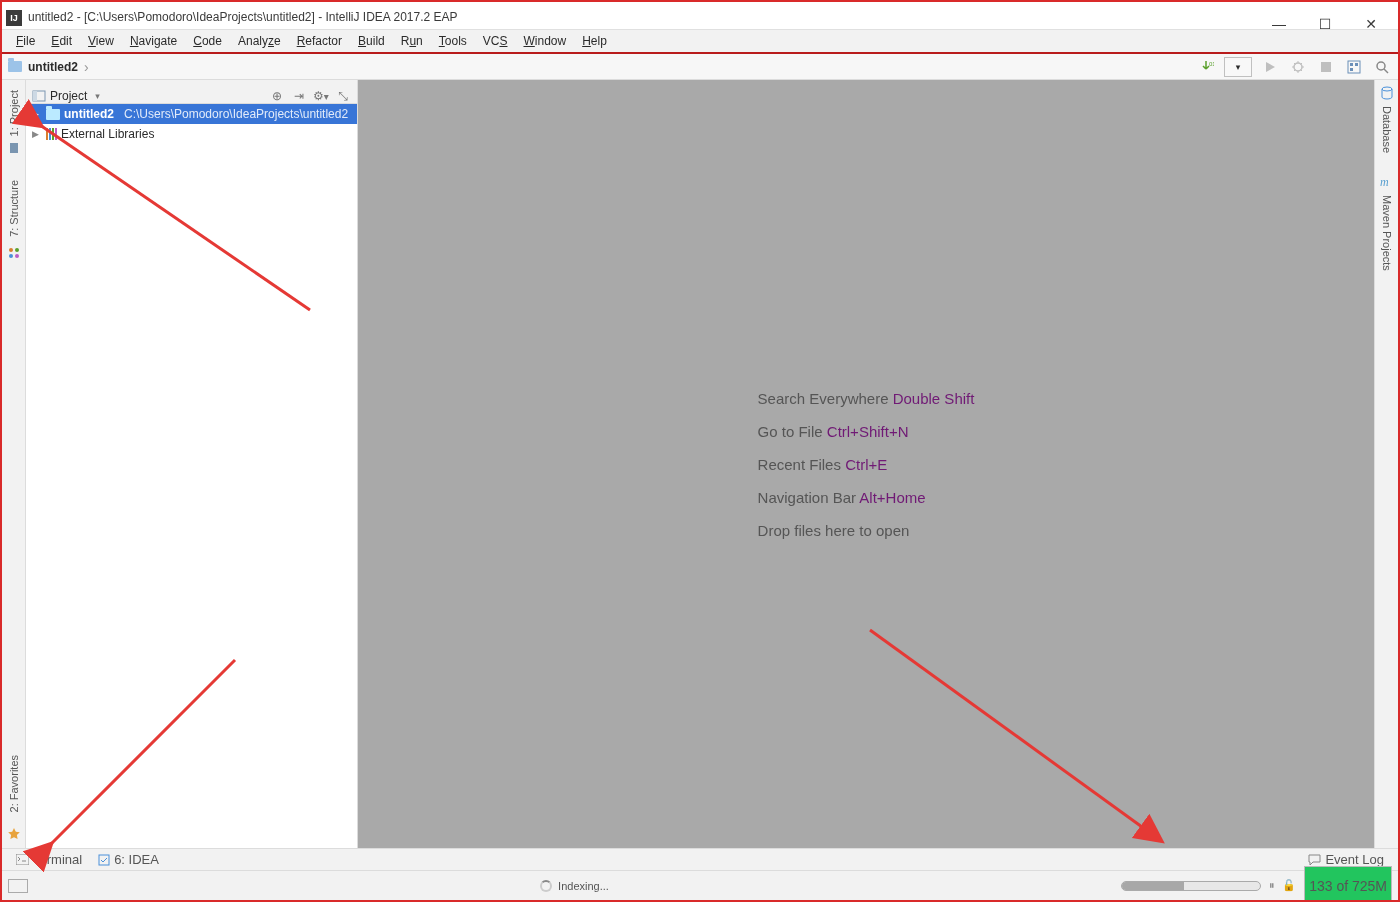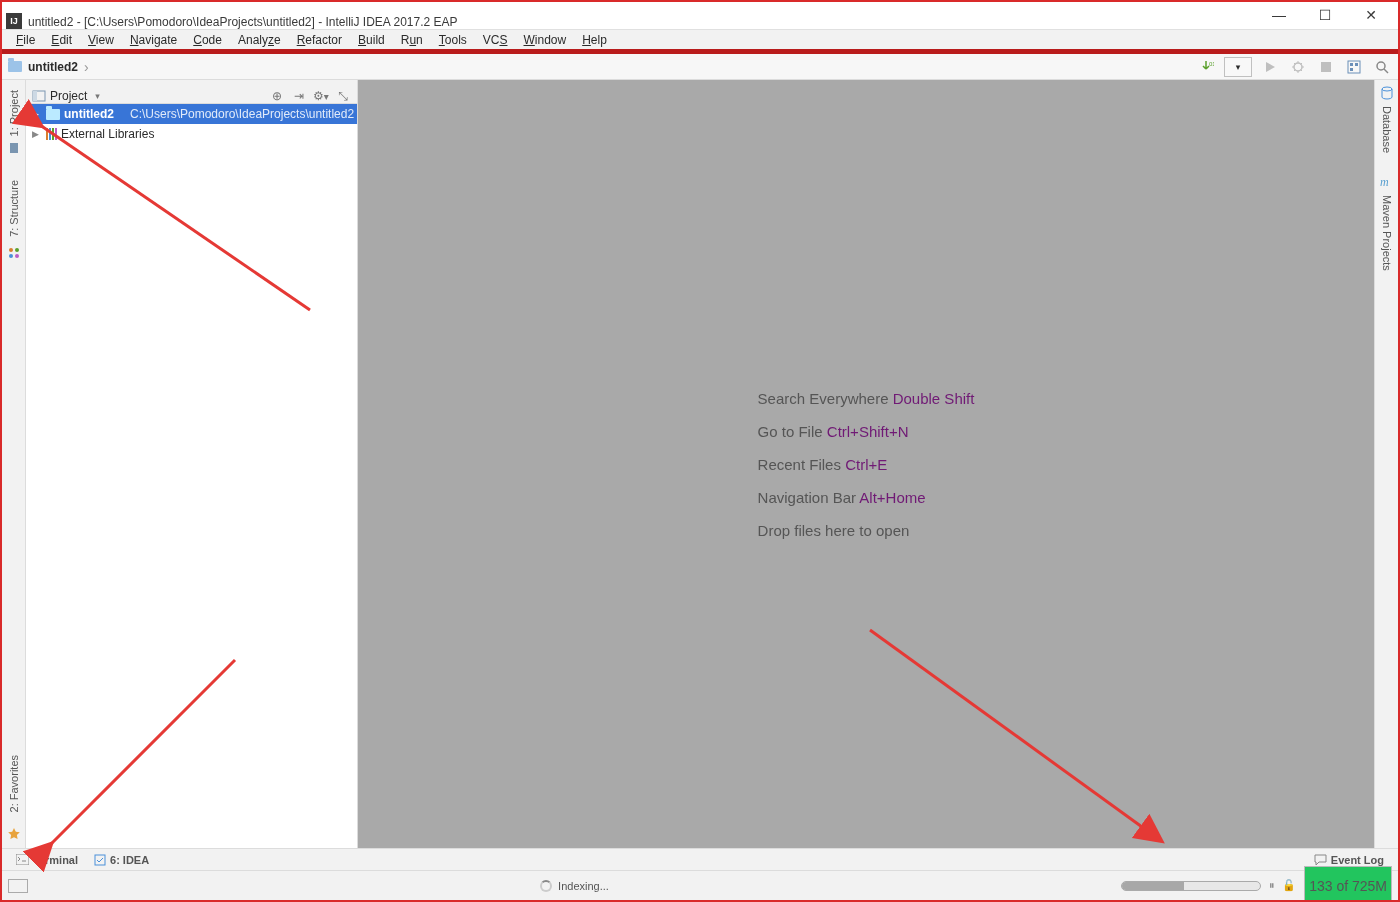--- a/index.html
+++ b/index.html
@@ -14,22 +14,22 @@
   display: flex;
   flex-direction: column;
   overflow: hidden;
 }
 
 
 .titlebar {
   height: 28px;
   background: #fff;
   display: flex;
-  align-items: flex-end;
-  padding: 0 4px;
+  align-items: flex-start;
+  padding: 8px 4px;
   border-bottom: 1px solid #e0e0e0;
 }
 .titlebar .app-icon {
   width: 16px; height: 16px;
   background: #3b3b3b;
   color: #fff;
   font-size: 9px;
   font-weight: bold;
   display: flex;
   align-items: center;
@@ -45,21 +45,21 @@
   color: #3a3a3a;
 }
 
 
 .menubar {
   height: 24px;
   background: #f2f2f2;
   display: flex;
   align-items: center;
   padding: 0 6px;
-  border-bottom: 5px solid #b91c1c;
+  border-bottom: 2px solid #b91c1c;
   font-size: 12px;
 }
 .menubar .menu-item { padding: 3px 8px; }
 .menubar .menu-item u { text-decoration: underline; }
 
 
 .navbar {
   height: 26px;
   background: #f7f7f7;
   display: flex;
@@ -207,23 +207,22 @@
 .hints .hint .key { color:#701a75; }
 
 
 .bottom-tools {
   height:22px;
   background:#f2f2f2;
   border-top:1px solid #dcdcdc;
   display:flex;
   align-items:center;
   padding:0 6px;
-  font-size:11px;
+  font-size:13px;
   color:#555;
-  font-weight:bold;
 }
 .bt-item { display:flex;align-items:center;gap:4px; padding:0 8px; }
 .bt-right { margin-left:auto; display:flex;align-items:flex-start;gap:4px; }
 
 
 .statusbar {
   height:30px;
   background:#f2f2f2;
   border-top:1px solid #dcdcdc;
   display:flex;
@@ -375,21 +374,21 @@
         <span class="ph-ico">⇥</span>
         <span class="ph-ico">⚙<small>▾</small></span>
         <span class="ph-ico">⤡</span>
       </div>
     </div>
     <div class="tree">
       <div class="tree-row selected">
         <span class="tree-arrow">▶</span>
         <span class="folder-icon"></span>
         <span class="tree-label">untitled2</span>
-        <span class="tree-path" style="margin-left:12px;">C:\Users\Pomodoro\IdeaProjects\untitled2</span>
+        <span class="tree-path" style="margin-left:6px;">C:\Users\Pomodoro\IdeaProjects\untitled2</span>
       </div>
       <div class="tree-row">
         <span class="tree-arrow">▶</span>
         <span class="lib-icon">
             <span class="b1"></span>
             <span class="b2"></span>
             <span class="b3"></span>
             <span class="b4"></span>
           </span>
         <span>External Libraries</span>

